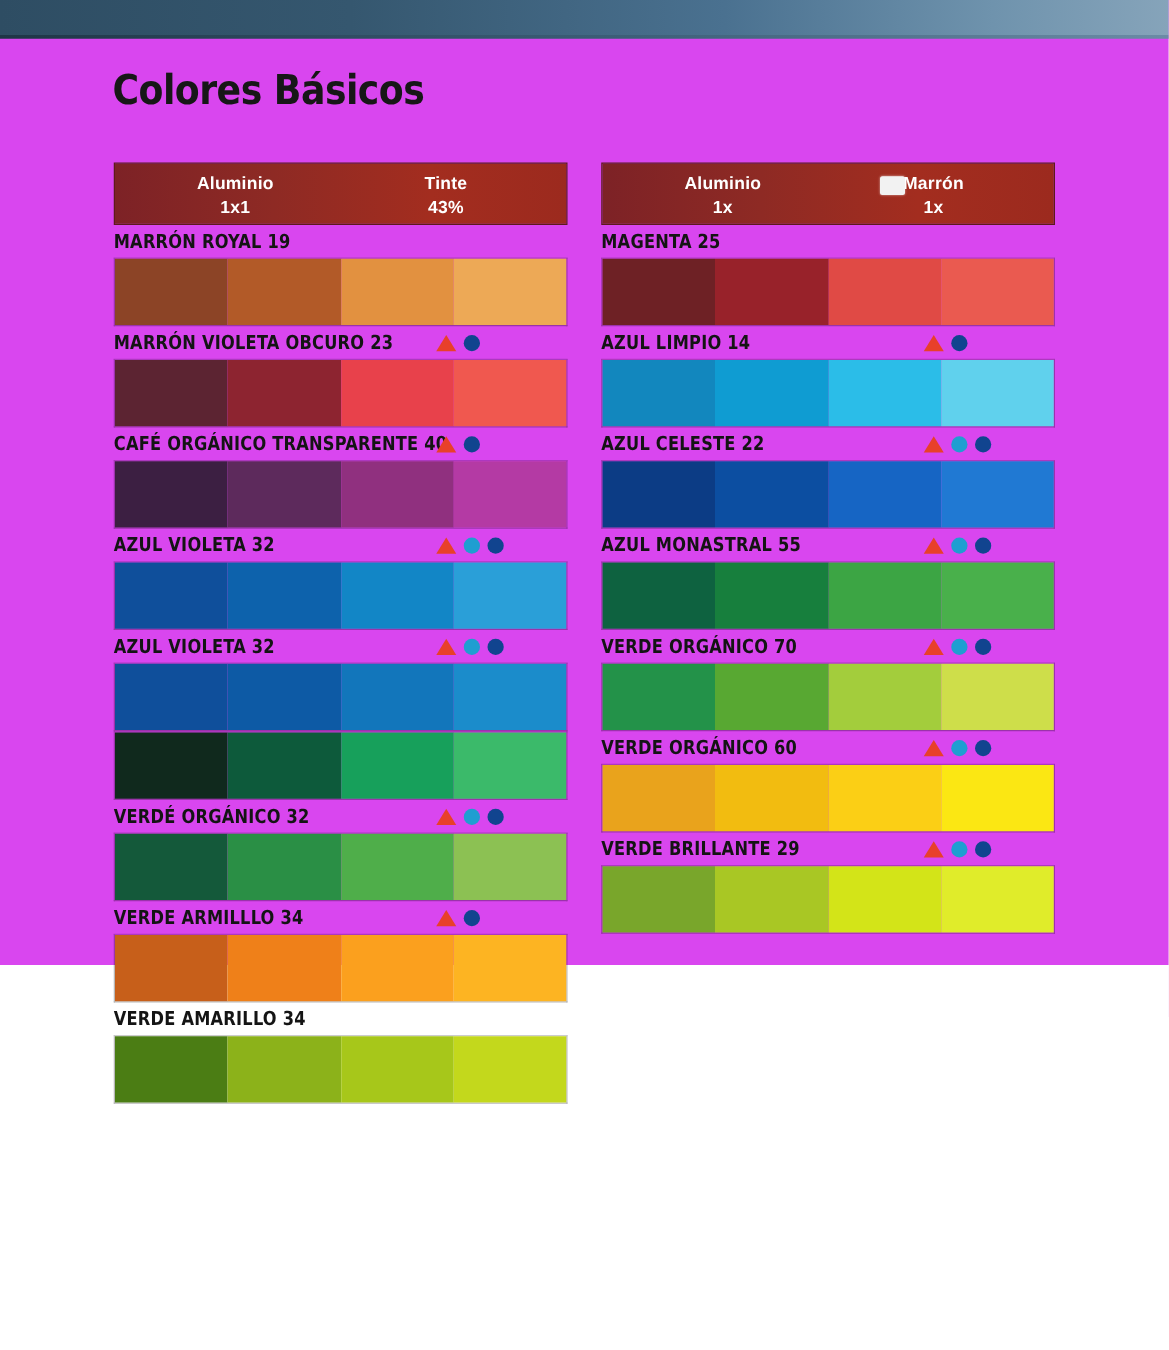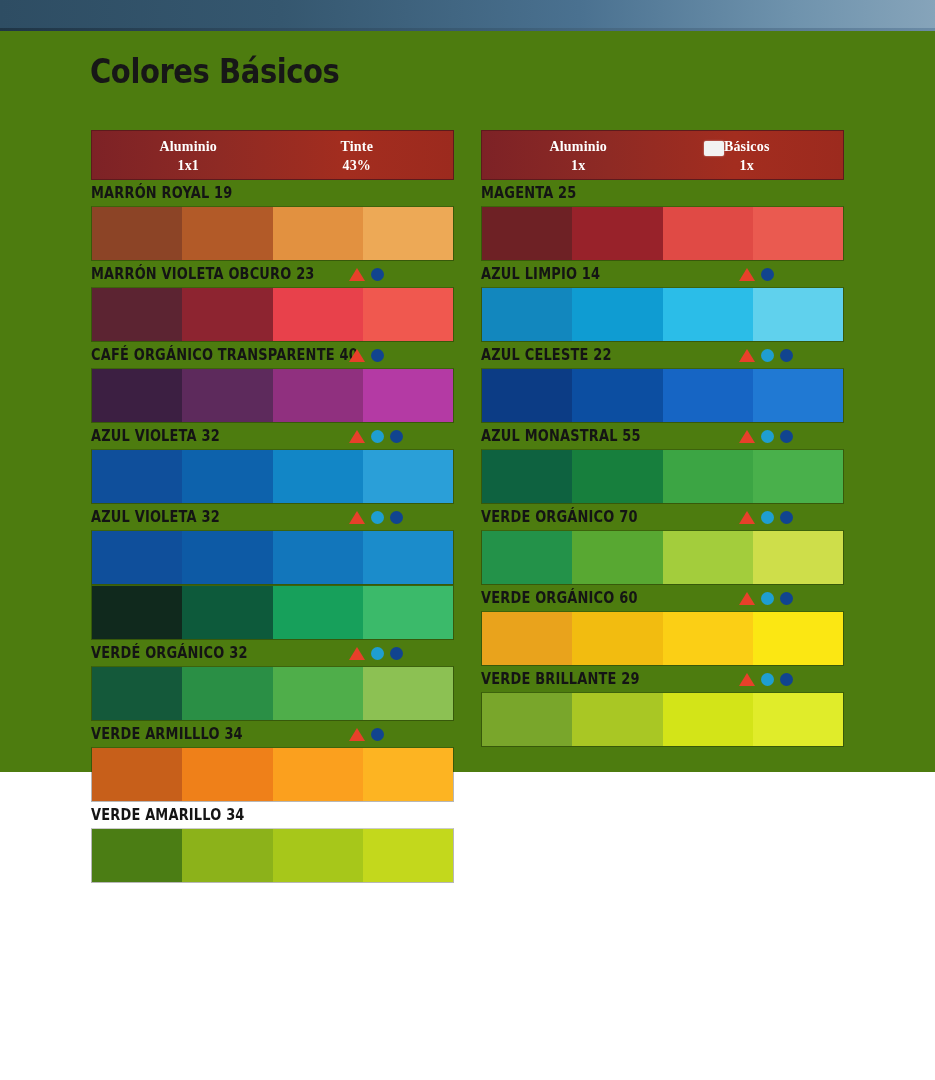--- a/index.html
+++ b/index.html
@@ -9,21 +9,21 @@
     height: 1080px;
     background: #ffffff;
     font-family: "Liberation Sans", sans-serif;
     overflow: hidden;
   }
 
   #page {
     position: relative;
     width: 935px;
     height: 772px;
-    background: #4d7c0f;
+    background: #d946ef;
   }
 
   
   .topbar {
     position: absolute;
     top: 0; left: 0;
     width: 935px;
     height: 28px;
     background: linear-gradient(to right, #2e4d63 0%, #35576f 30%, #4a7190 62%, #6f93ad 85%, #86a4ba 100%);
   }
@@ -67,21 +67,21 @@
     background: linear-gradient(to right, #7d2226 0%, #8e2a24 35%, #a32d1f 70%, #9c2a1e 100%);
     border: 1px solid #5d1a1c;
     overflow: hidden;
   }
   .mixhead-cell {
     position: absolute;
     top: 6px;
     width: 50%;
     text-align: center;
     color: #ffffff;
-    font-family: Liberation Serif, serif;
+    font-family: Liberation Sans, sans-serif;
     font-weight: 700;
     font-size: 14px;
     line-height: 19px;
     letter-spacing: 0.2px;
   }
   .mixhead-cell .v { font-size: 14px; display: block; }
   .mixhead-a { left: 6px; }
   .mixhead-b { left: 50%; margin-left: -6px; text-align: center; }
 
   
@@ -296,21 +296,21 @@
           <span style="background: rgb(75, 125, 20);"></span>
           <span style="background: rgb(140, 178, 26);"></span>
           <span style="background: rgb(167, 199, 26);"></span>
           <span style="background: rgb(195, 216, 28);"></span>
         </div>
       </div>
     </div>
   <div class="col col-right" id="col-right">
       <div class="mixhead">
         <div class="mixhead-cell mixhead-a"><span>Aluminio</span><span class="v">1x</span></div>
-        <div class="mixhead-cell mixhead-b"><span>Básicos</span><span class="v">1x</span></div>
+        <div class="mixhead-cell mixhead-b"><span>Marrón</span><span class="v">1x</span></div>
         <div class="occluder"></div>
       </div>
       <div class="row">
         <div class="row-label-line">
           <div class="row-name">MAGENTA 25</div>
         </div>
         <div class="swatch">
           <span style="background: rgb(110, 33, 37);"></span>
           <span style="background: rgb(152, 34, 42);"></span>
           <span style="background: rgb(224, 74, 69);"></span>

